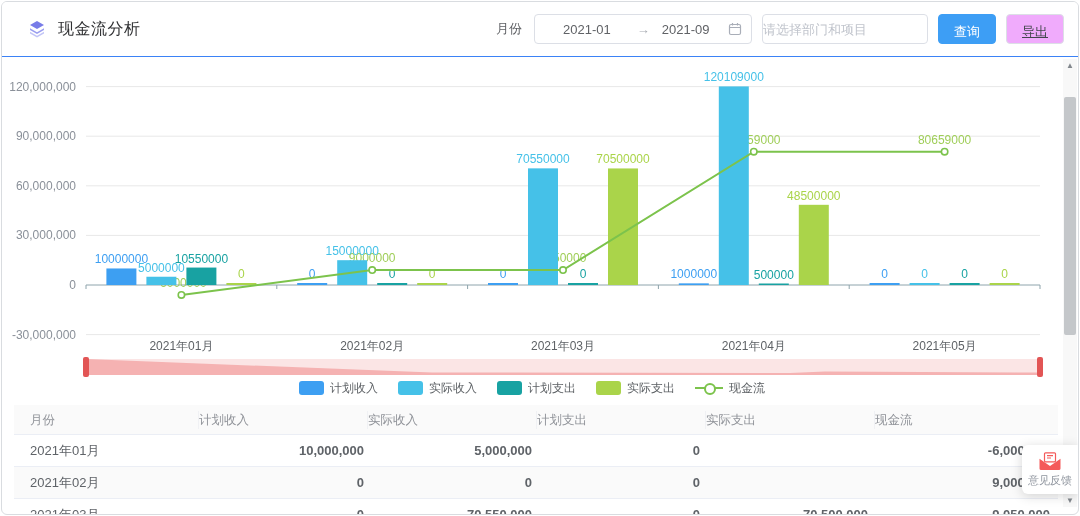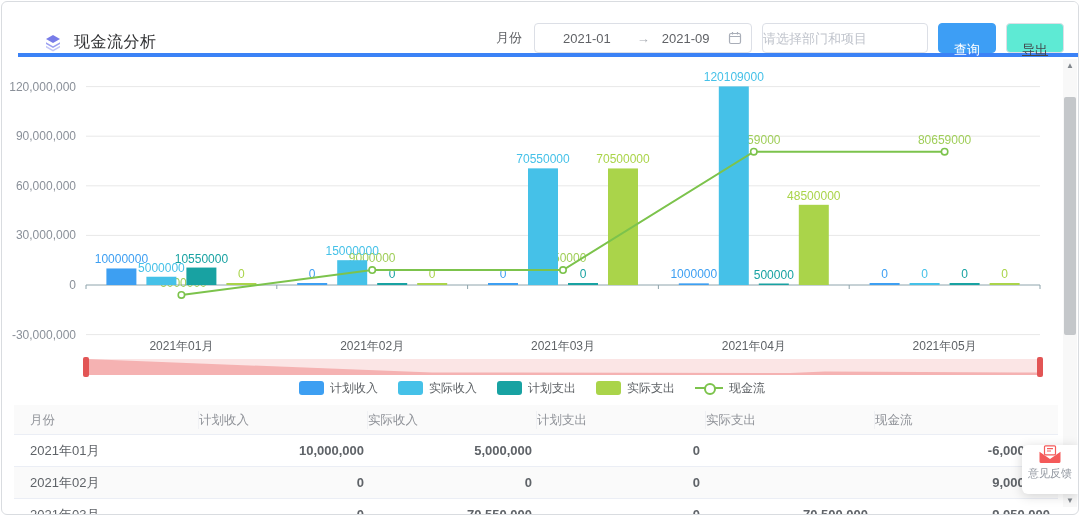--- a/index.html
+++ b/index.html
@@ -1,35 +1,35 @@
 <!DOCTYPE html>
 <html><head>
 <meta charset="utf-8">
 <style>
   html,body{margin:0;padding:0;background:#fff;}
   body{width:1080px;height:516px;position:relative;font-family:"Liberation Sans",sans-serif;}
   .page{position:absolute;left:1px;top:1px;width:1076px;height:512px;border:1px solid #D9DCE0;
         border-radius:6px;background:#fff;overflow:hidden;}
   
-  .hdr{position:absolute;top:0;left:16px;right:0;height:55px;border-bottom:4px solid #3b82f6;
-       display:flex;align-items:flex-end;padding:0 14px;box-sizing:border-box;background:#fff;z-index:5;}
+  .hdr{position:absolute;top:0;left:0;right:0;height:55px;border-bottom:1px solid #3b82f6;
+       display:flex;align-items:center;padding:0 14px;box-sizing:border-box;background:#fff;z-index:5;}
   .hdr-title{display:flex;align-items:center;gap:12px;margin-left:12px;}
   .hdr-title .ttl{font-size:16px;color:#303133;font-weight:500;letter-spacing:.5px;}
   .hdr-controls{margin-left:auto;display:flex;align-items:center;gap:10px;}
   .month-label{font-size:13px;color:#606266;margin-right:2px;}
   .date-range{width:218px;height:30px;border:1px solid #DCDFE6;border-radius:4px;display:flex;
               align-items:center;padding:0 9px 0 28px;box-sizing:border-box;font-size:13px;color:#606266;background:#fff;}
   .date-range .sep{color:#A8ABB2;margin:0 12px 0 26px;}
   .date-range .cal{margin-left:auto;display:flex;align-items:center;}
   .dept-input{width:166px;height:30px;border:1px solid #DCDFE6;border-radius:4px;box-sizing:border-box;
               padding:0 0;font-size:13px;color:#606266;outline:none;font-family:"Liberation Sans",sans-serif;}
   .dept-input::placeholder{color:#C0C4CC;}
-  .btn{height:30px;padding:12px 15px;border-radius:4px;font-size:13px;cursor:pointer;line-height:28px;box-sizing:border-box;}
+  .btn{height:30px;padding:3px 15px;border-radius:4px;font-size:13px;cursor:pointer;line-height:28px;box-sizing:border-box;}
   .btn-primary{background:#3D9EF5;border:1px solid #3D9EF5;color:#fff;}
-  .btn-plain{background:#5eead4;border:1px solid #DCDFE6;color:#43474D;text-decoration:underline;}
+  .btn-plain{background:#f0abfc;border:1px solid #DCDFE6;color:#43474D;text-decoration:underline;}
   
   #chart-svg{position:absolute;left:0;top:56px;font-family:"Liberation Sans",sans-serif;}
   
   .legend{position:absolute;top:378px;left:0;width:1060px;display:flex;justify-content:center;
           align-items:center;gap:20px;height:16px;z-index:4;}
   .legend-item{display:flex;align-items:center;gap:6px;cursor:pointer;}
   .legend-item .lbl{font-size:12px;color:#5E6266;}
   .lg-bar{width:25px;height:14px;border-radius:3px;background:#ccc;}
   .lg-line{width:28px;height:14px;position:relative;display:inline-block;}
   .lg-line .ll{position:absolute;left:0;top:6px;width:28px;height:2px;background:#7CC34C;}
@@ -49,21 +49,21 @@
   
   .scrollbar{position:absolute;top:57px;right:1px;width:14px;height:448px;background:#F8F8F8;z-index:10;}
   .sb-arrow{position:absolute;left:0;width:14px;height:13px;color:#82878D;font-size:8px;line-height:13px;
             text-align:center;cursor:pointer;}
   .sb-up{top:0;}
   .sb-down{bottom:0;}
   .sb-thumb{position:absolute;left:1px;top:38px;width:12px;height:238px;background:#C4C7CA;border-radius:2px;cursor:pointer;}
   
   .feedback{position:absolute;top:443px;right:0;width:56px;height:49px;background:#fff;
             border-radius:6px 0 0 6px;box-shadow:0 2px 12px rgba(0,0,0,.16);display:flex;
-            flex-direction:column;align-items:center;justify-content:flex-start;gap:2px;z-index:30;cursor:pointer;}
+            flex-direction:column;align-items:center;justify-content:center;gap:2px;z-index:30;cursor:pointer;}
   .feedback .fb-lbl{font-size:11px;color:#8F959E;}
 </style>
 </head>
 <body>
 
 <div class="page">
 
   <div class="hdr">
     <div class="hdr-title">
       <span style="display:flex;">

